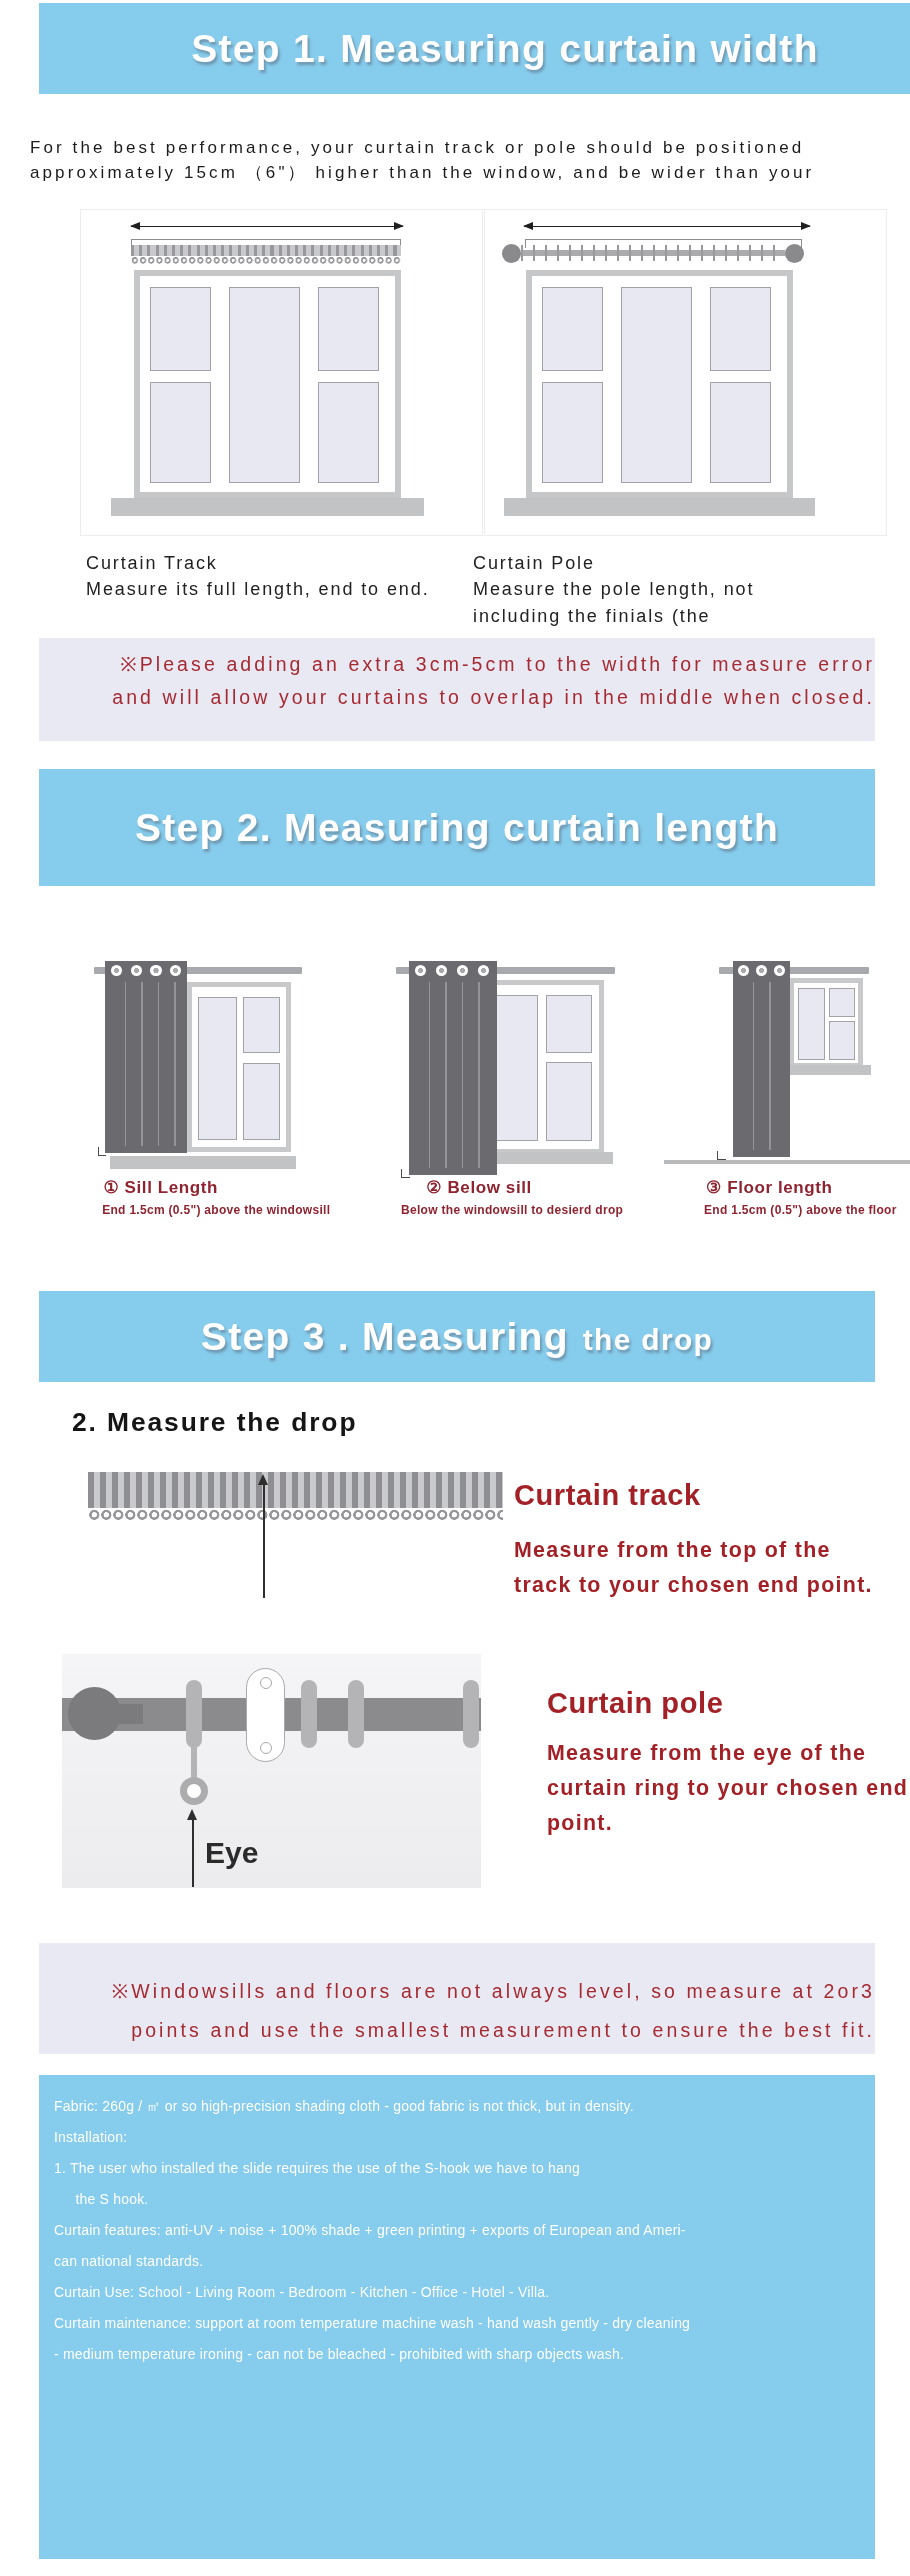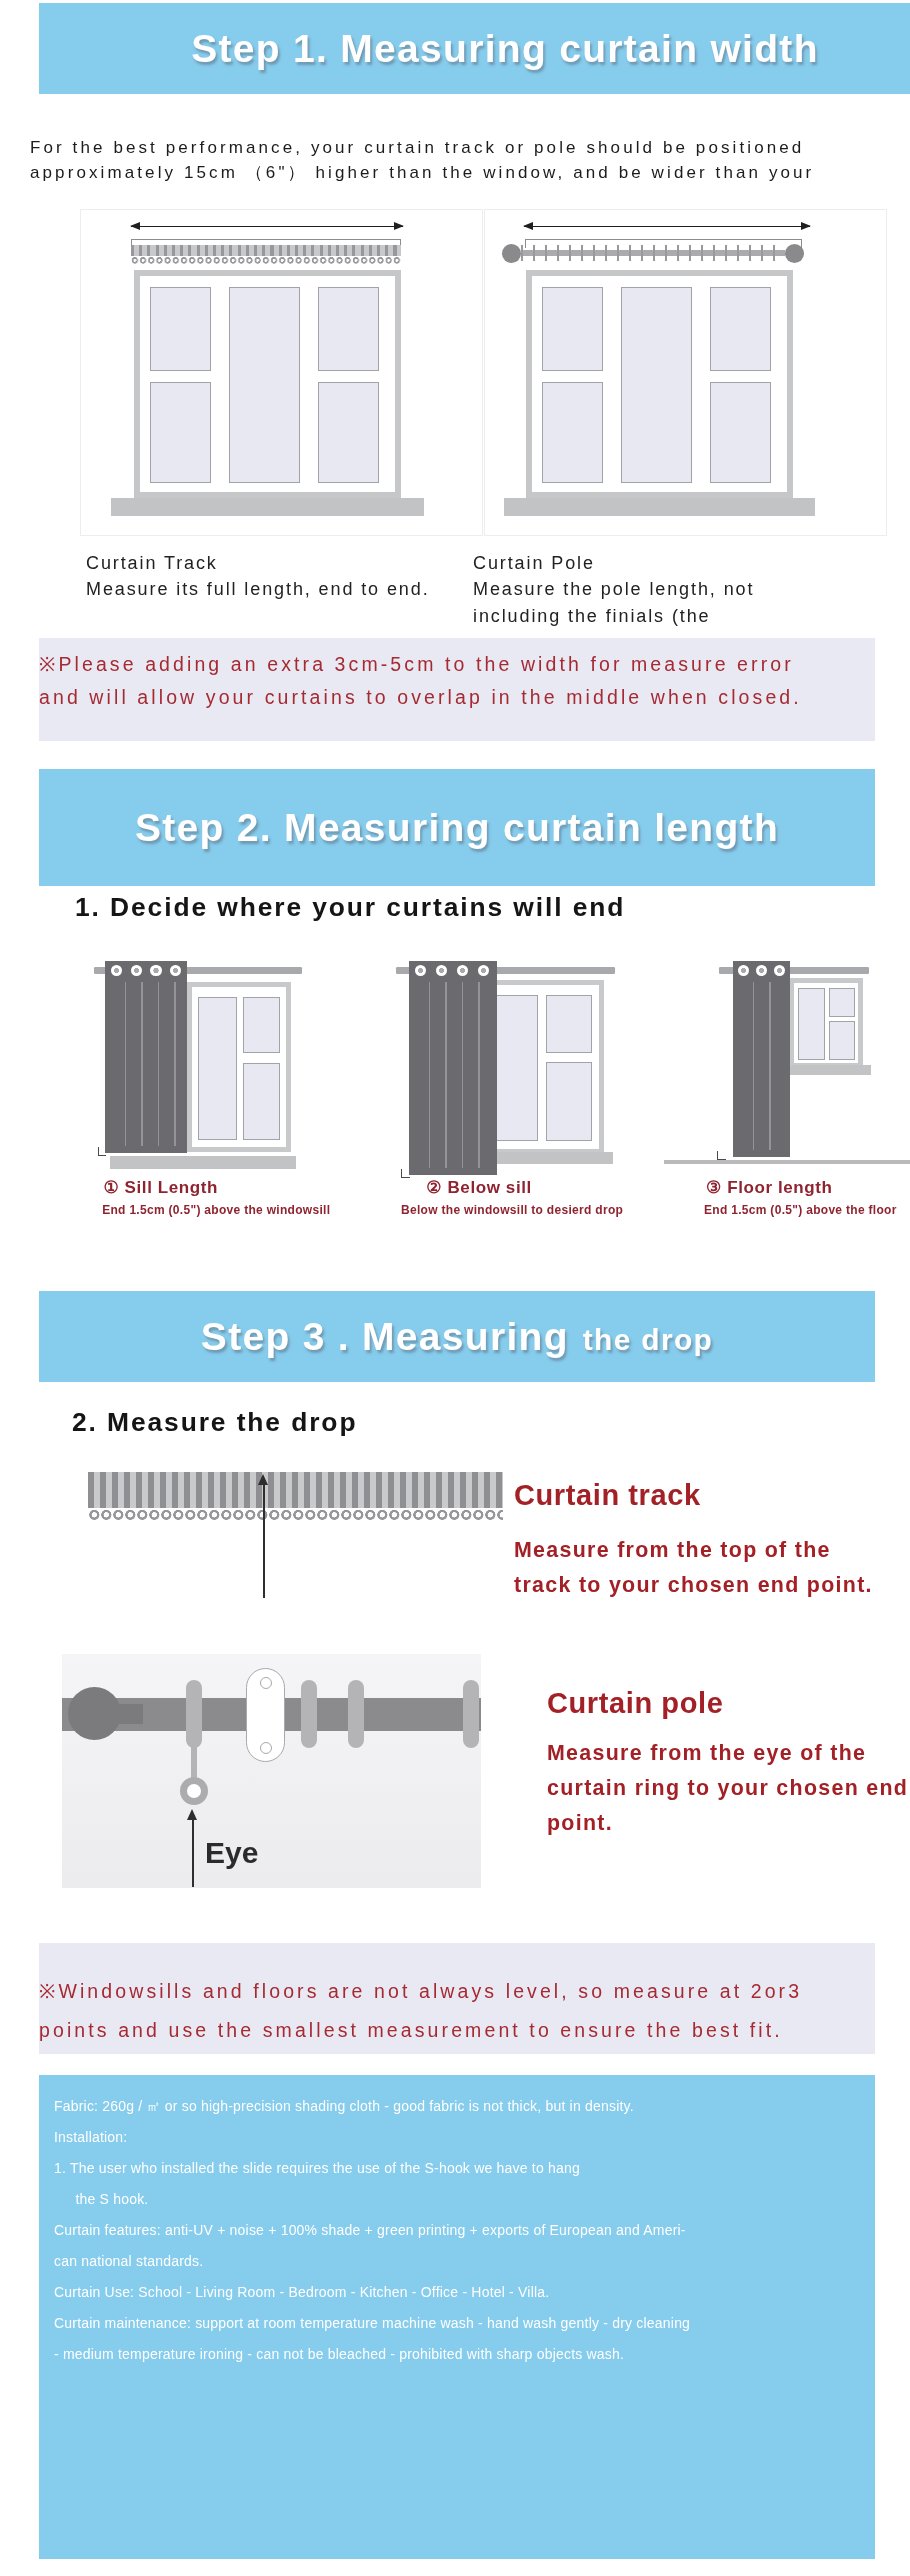--- a/index.html
+++ b/index.html
@@ -32,21 +32,21 @@
   .ball{position:absolute;width:19px;height:19px;border-radius:50%;background:#8A8A8D;}
   .win1{position:absolute;width:267px;height:228px;background:#C6C7C9;}
   .win1-in{position:absolute;inset:6.3px;background:#fff;}
   .pane{position:absolute;background:#E8E8F3;border:1.3px solid #A2A3A7;}
   .sill{position:absolute;background:#C2C3C5;}
 
   
   .cap-line{font-size:18px;letter-spacing:1.9px;color:#222;white-space:nowrap;line-height:26.4px;}
 
   
-  .notebox{position:absolute;left:39px;width:836px;background:#E9E9F3;text-align:left;box-sizing:border-box;}
+  .notebox{position:absolute;left:39px;width:836px;background:#E9E9F3;text-align:right;box-sizing:border-box;}
   .note-line{font-size:19.5px;letter-spacing:3.1px;color:#A62A32;white-space:nowrap;}
 
   .h-black{position:absolute;font-size:26.4px;font-weight:bold;letter-spacing:1.9px;color:#151515;white-space:nowrap;}
 
   
   .s2col{position:absolute;top:956px;}
   .s2rod{position:absolute;height:7px;background:#A8A9AC;border-radius:1.3px;}
   .curtain{position:absolute;background:#6B6B6F;}
   .folds{position:absolute;left:5px;right:5px;top:21.4px;bottom:7.5px;background:repeating-linear-gradient(90deg,transparent 0 15px,rgba(255,255,255,.28) 15px 16.4px);}
   .grom{position:absolute;top:3.8px;width:11.3px;height:11.3px;border-radius:50%;background:radial-gradient(circle,#A8A9AC 0 2.5px,#ffffff 2.8px);}
@@ -137,21 +137,20 @@
 
   <div class="notebox" style="top:638px;height:103px;padding-top:10px;">
     <div class="note-line" style="line-height:33px;">※Please adding an extra 3cm-5cm to the width for measure error</div>
     <div class="note-line" style="line-height:33px;">and will allow your curtains to overlap in the middle when closed.</div>
   </div>
 
   <div class="banner" style="top:769px;height:117px;">
     <div class="banner-title">Step 2. Measuring curtain length</div>
   </div>
 
-  <div class="h-black" style="left:75px;top:892px;">1. Decide where your curtains will end</div>
 
   <div class="s2col" style="left:94px;width:245px;height:270px;">
     <div class="s2rod" style="left:0;top:11.3px;width:208px;"></div>
     <div class="win2" style="left:93px;top:26.4px;width:104px;height:170px;">
       <div class="pane" style="left:6%;top:6%;width:40%;height:88%;"></div>
       <div class="pane" style="left:54%;top:6%;width:38%;height:34%;"></div>
       <div class="pane" style="left:54%;top:47%;width:38%;height:47%;"></div>
     </div>
     <div class="curtain" style="left:11.3px;top:5px;width:82px;height:192px;">
       <div class="grom" style="left:7%;"></div>

